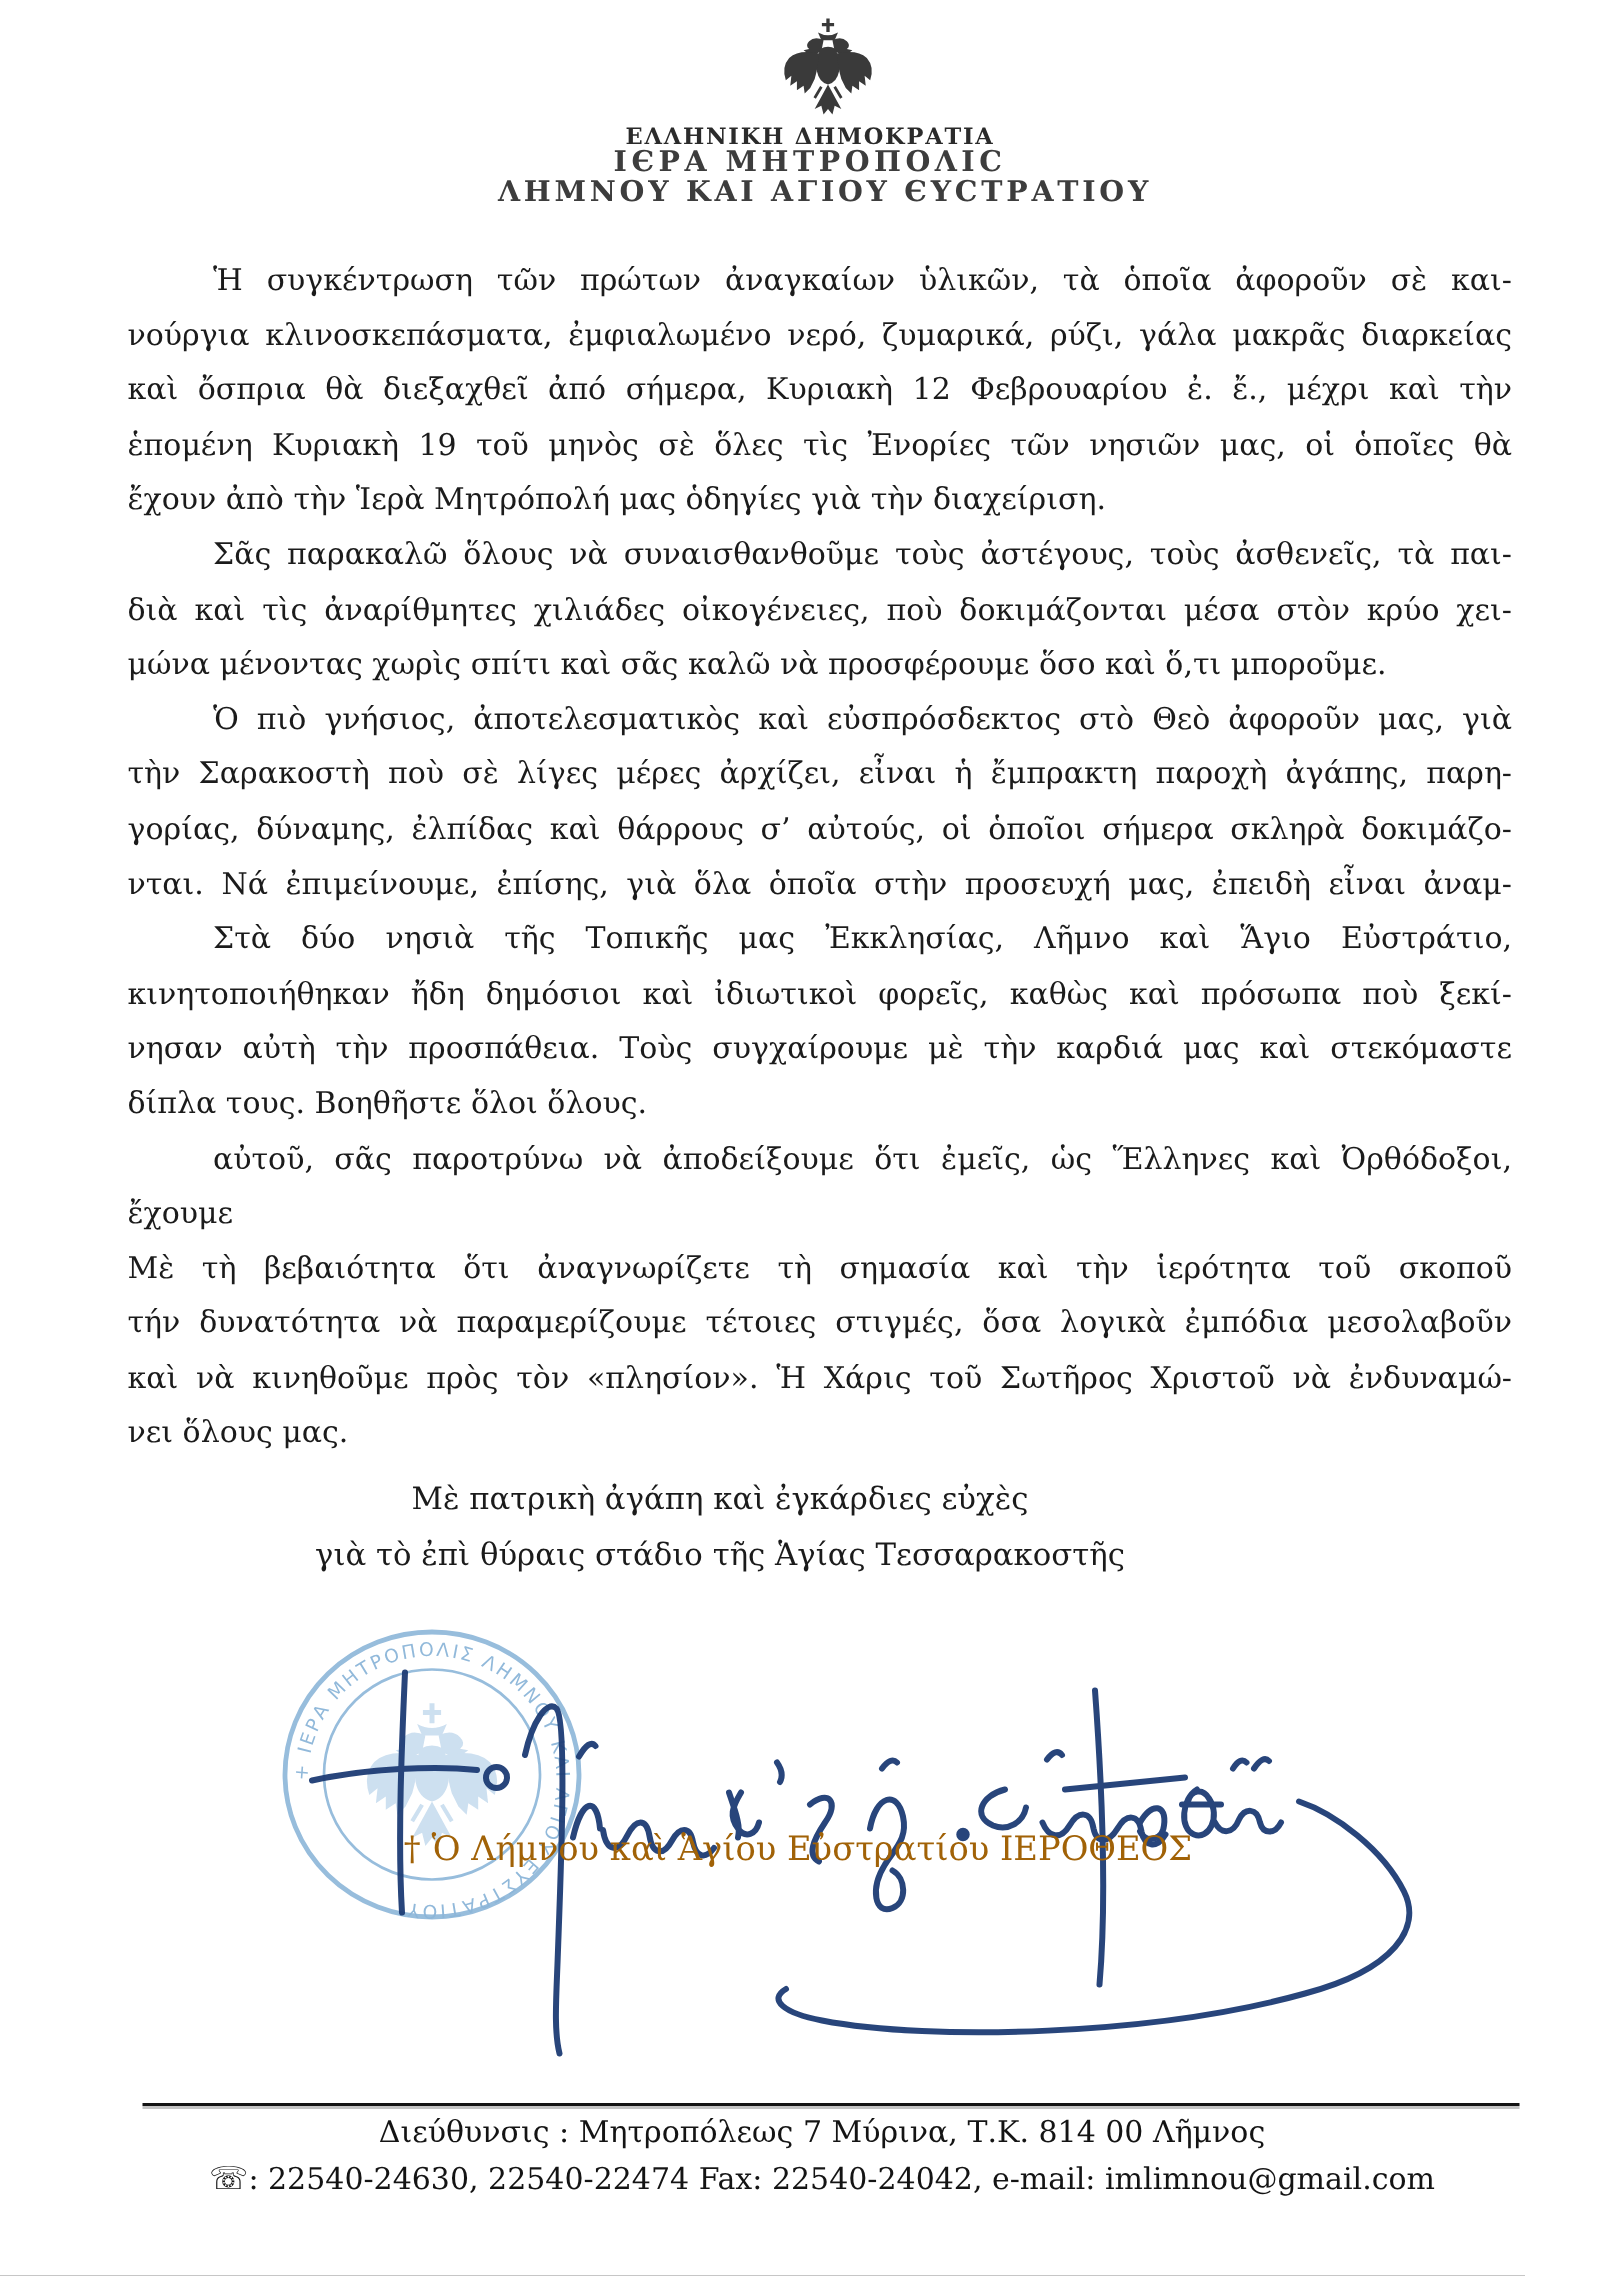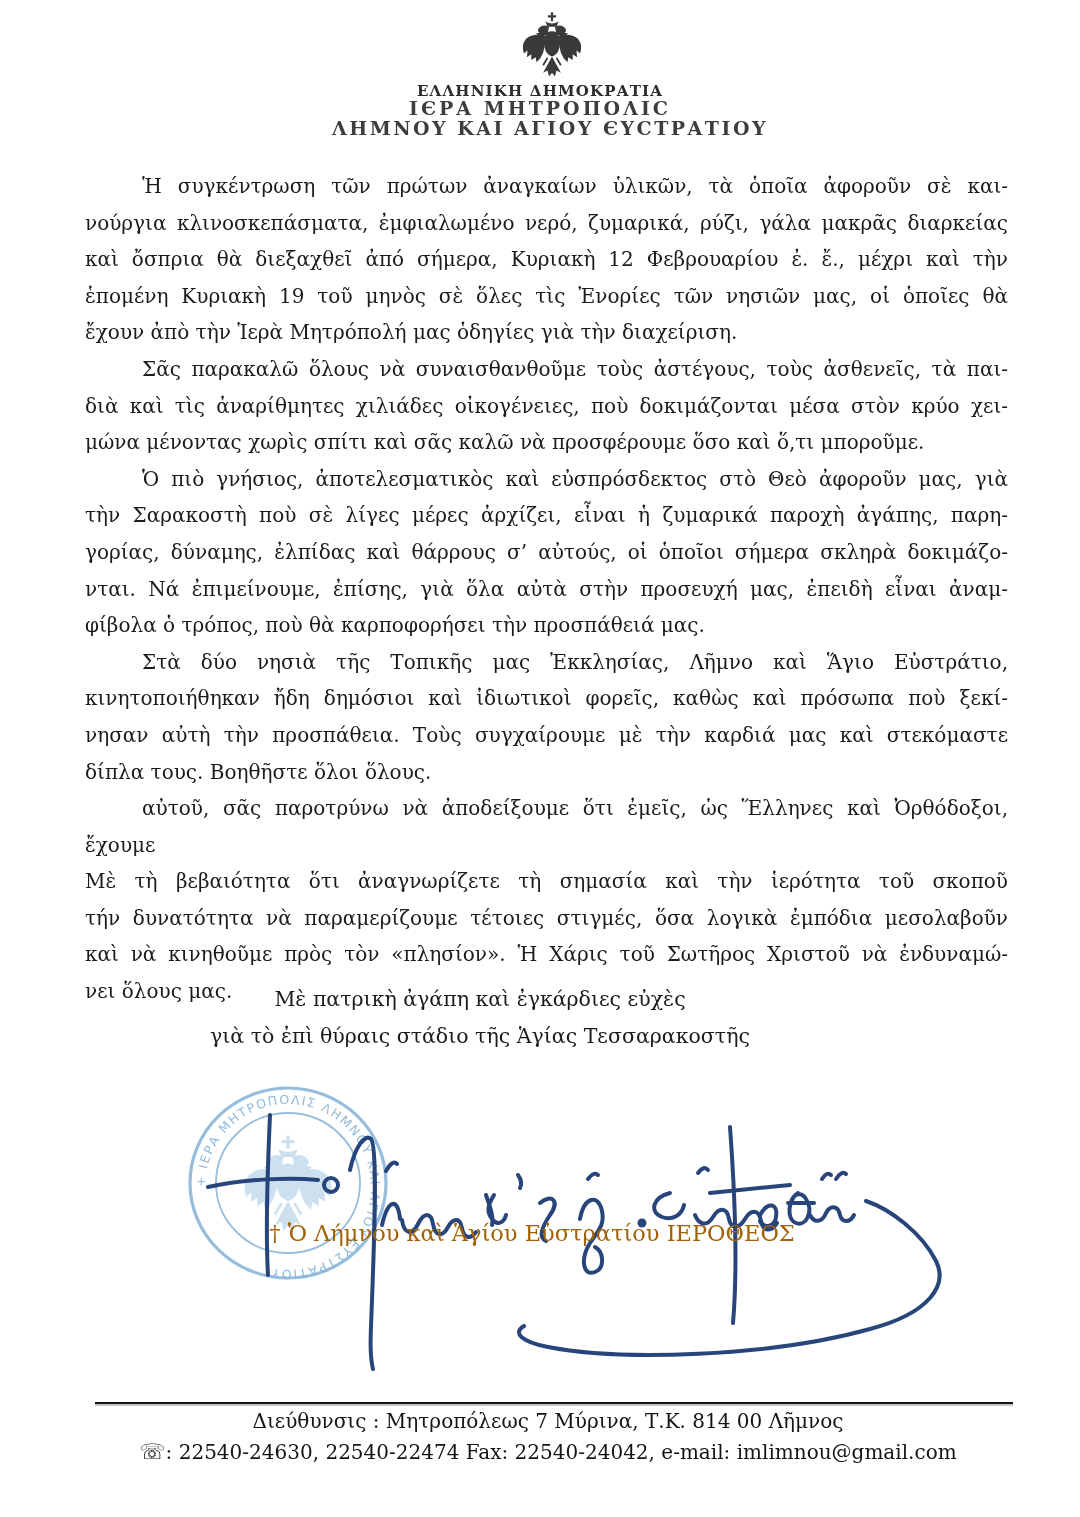--- a/index.html
+++ b/index.html
@@ -80,24 +80,23 @@
         <div class="line">ἑπομένη Κυριακὴ 19 τοῦ μηνὸς σὲ ὅλες τὶς Ἐνορίες τῶν νησιῶν μας, οἱ ὁποῖες θὰ</div>
         <div class="line last">ἔχουν ἀπὸ τὴν Ἱερὰ Μητρόπολή μας ὁδηγίες γιὰ τὴν διαχείριση.</div>
       </div>
       <div class="para">
         <div class="line">Σᾶς παρακαλῶ ὅλους νὰ συναισθανθοῦμε τοὺς ἀστέγους, τοὺς ἀσθενεῖς, τὰ παι-</div>
         <div class="line">διὰ καὶ τὶς ἀναρίθμητες χιλιάδες οἰκογένειες, ποὺ δοκιμάζονται μέσα στὸν κρύο χει-</div>
         <div class="line last">μώνα μένοντας χωρὶς σπίτι καὶ σᾶς καλῶ νὰ προσφέρουμε ὅσο καὶ ὅ,τι μποροῦμε.</div>
       </div>
       <div class="para">
         <div class="line">Ὁ πιὸ γνήσιος, ἀποτελεσματικὸς καὶ εὐσπρόσδεκτος στὸ Θεὸ ἀφοροῦν μας, γιὰ</div>
-        <div class="line">τὴν Σαρακοστὴ ποὺ σὲ λίγες μέρες ἀρχίζει, εἶναι ἡ ζυμαρικά παροχὴ ἀγάπης, παρη-</div>
+        <div class="line">τὴν Σαρακοστὴ ποὺ σὲ λίγες μέρες ἀρχίζει, εἶναι ἡ ἔμπρακτη παροχὴ ἀγάπης, παρη-</div>
         <div class="line">γορίας, δύναμης, ἐλπίδας καὶ θάρρους σ’ αὐτούς, οἱ ὁποῖοι σήμερα σκληρὰ δοκιμάζο-</div>
-        <div class="line">νται. Νά ἐπιμείνουμε, ἐπίσης, γιὰ ὅλα αὐτὰ στὴν προσευχή μας, ἐπειδὴ εἶναι ἀναμ-</div>
-        <div class="line last">φίβολα ὁ τρόπος, ποὺ θὰ καρποφορήσει τὴν προσπάθειά μας.</div>
+        <div class="line">νται. Νά ἐπιμείνουμε, ἐπίσης, γιὰ ὅλα ὁποῖα στὴν προσευχή μας, ἐπειδὴ εἶναι ἀναμ-</div>
       </div>
       <div class="para">
         <div class="line">Στὰ δύο νησιὰ τῆς Τοπικῆς μας Ἐκκλησίας, Λῆμνο καὶ Ἅγιο Εὐστράτιο,</div>
         <div class="line">κινητοποιήθηκαν ἤδη δημόσιοι καὶ ἰδιωτικοὶ φορεῖς, καθὼς  καὶ πρόσωπα ποὺ ξεκί-</div>
         <div class="line">νησαν αὐτὴ τὴν προσπάθεια. Τοὺς συγχαίρουμε μὲ τὴν καρδιά μας καὶ στεκόμαστε</div>
         <div class="line last">δίπλα τους. Βοηθῆστε ὅλοι ὅλους.</div>
       </div>
       <div class="para">
         <div class="line">αὐτοῦ, σᾶς παροτρύνω νὰ ἀποδείξουμε ὅτι ἐμεῖς, ὡς Ἕλληνες καὶ Ὀρθόδοξοι, ἔχουμε</div>
         <div class="line">Μὲ τὴ βεβαιότητα ὅτι ἀναγνωρίζετε τὴ σημασία καὶ τὴν ἱερότητα τοῦ σκοποῦ</div>

